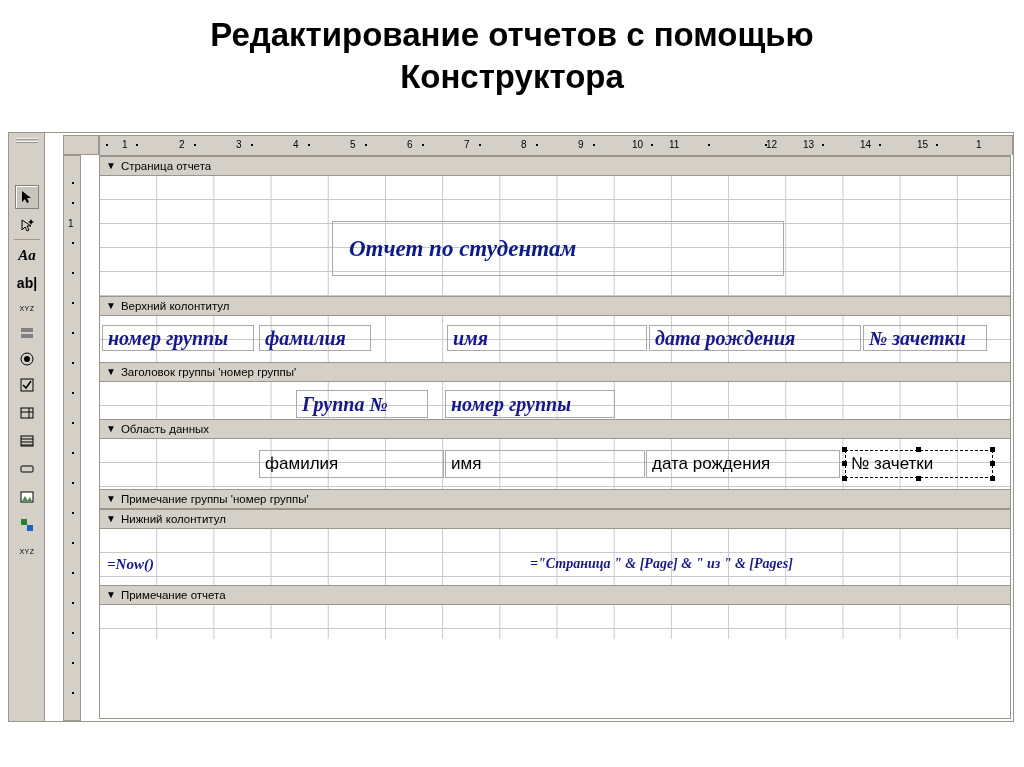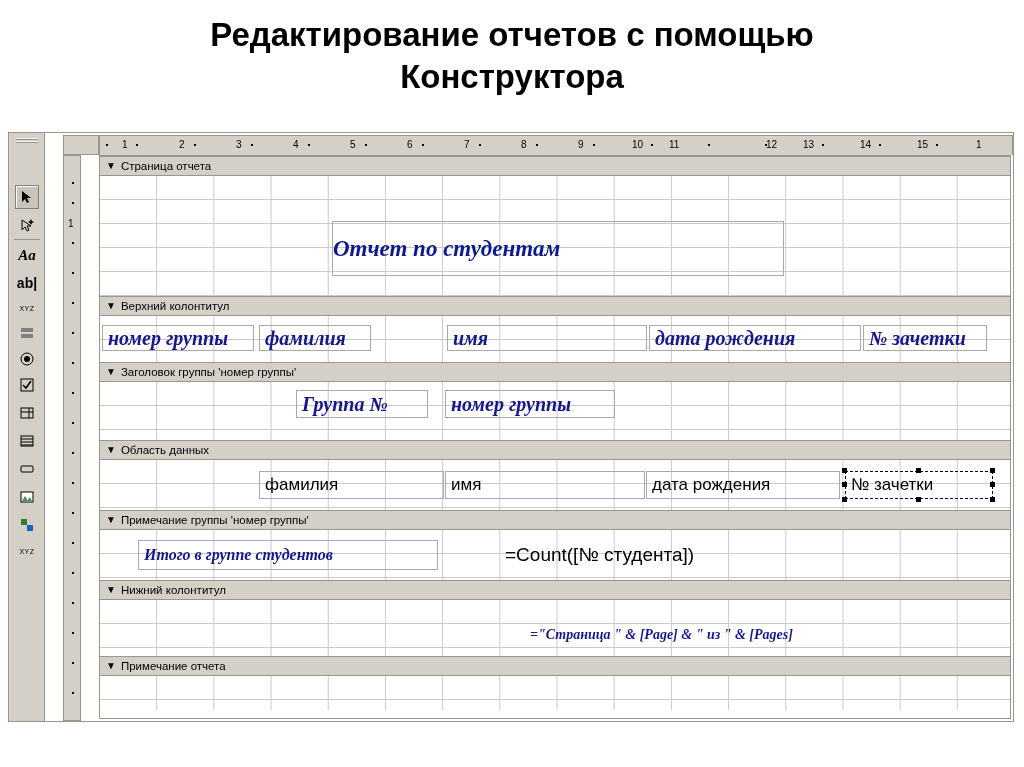--- a/index.html
+++ b/index.html
@@ -244,21 +244,21 @@
     </div>
 
     <div class="canvas">
 
       <div class="sec-bar">
         <span class="arrow">▼</span>
         <span>Страница отчета</span>
       </div>
       <div class="band" style="height:120px;">
         <div class="grid"></div>
-        <div class="ctl title-ctl" style="left:232px;top:45px;width:452px;height:55px;padding-left:0;">Отчет по студентам</div>
+        <div class="ctl title-ctl" style="left:232px;top:45px;width:452px;height:55px;padding-left:16px;">Отчет по студентам</div>
       </div>
 
       <div class="sec-bar">
         <span class="arrow">▼</span>
         <span>Верхний колонтитул</span>
       </div>
       <div class="band" style="height:46px;">
         <div class="grid"></div>
         <div class="ctl italic" style="left:2px;top:9px;width:152px;height:26px;">
             <span class="pad">номер группы</span>
@@ -274,21 +274,21 @@
           </div>
         <div class="ctl italic" style="left:763px;top:9px;width:124px;height:26px;">
             <span class="pad">№ зачетки</span>
           </div>
       </div>
 
       <div class="sec-bar">
         <span class="arrow">▼</span>
         <span>Заголовок группы 'номер группы'</span>
       </div>
-      <div class="band" style="height:58px;">
+      <div class="band" style="height:37px;">
         <div class="grid"></div>
         <div class="ctl italic" style="left:196px;top:8px;width:132px;height:28px;">
             <span class="pad">Группа №</span>
           </div>
         <div class="ctl italic" style="left:345px;top:8px;width:170px;height:28px;">
             <span class="pad">номер группы</span>
           </div>
       </div>
 
       <div class="sec-bar">
@@ -316,36 +316,30 @@
         <div class="hdl" style="left:816px;top:37px;"></div>
         <div class="hdl" style="left:890px;top:8px;"></div>
         <div class="hdl" style="left:890px;top:22px;"></div>
         <div class="hdl" style="left:890px;top:37px;"></div>
       </div>
 
       <div class="sec-bar">
         <span class="arrow">▼</span>
         <span>Примечание группы 'номер группы'</span>
       </div>
-      <div class="band" style="height:50px;">
-        <div class="grid"></div>
-        <div class="ctl italic" style="left:38px;top:10px;width:300px;height:30px;font-size:16px;">
-            <span class="pad">Итого в группе студентов</span>
-          </div>
-        <div class="ctl plain nb" style="left:400px;top:10px;width:320px;height:30px;font-size:19px;">
-            <span class="pad">=Count([№ студента])</span>
-          </div>
-      </div>
 
       <div class="sec-bar">
         <span class="arrow">▼</span>
         <span>Нижний колонтитул</span>
       </div>
       <div class="band" style="height:56px;">
         <div class="grid"></div>
+        <div class="ctl italic" style="left:2px;top:22px;width:186px;height:26px;border:none;font-size:15px;">
+            <span class="pad">=Now()</span>
+          </div>
         <div class="ctl italic" style="left:425px;top:22px;width:470px;height:26px;border:none;font-size:14px;">
             <span class="pad">="Страница " &amp; [Page] &amp; " из " &amp; [Pages]</span>
           </div>
       </div>
 
       <div class="sec-bar">
         <span class="arrow">▼</span>
         <span>Примечание отчета</span>
       </div>
       <div class="band" style="height:34px;">

